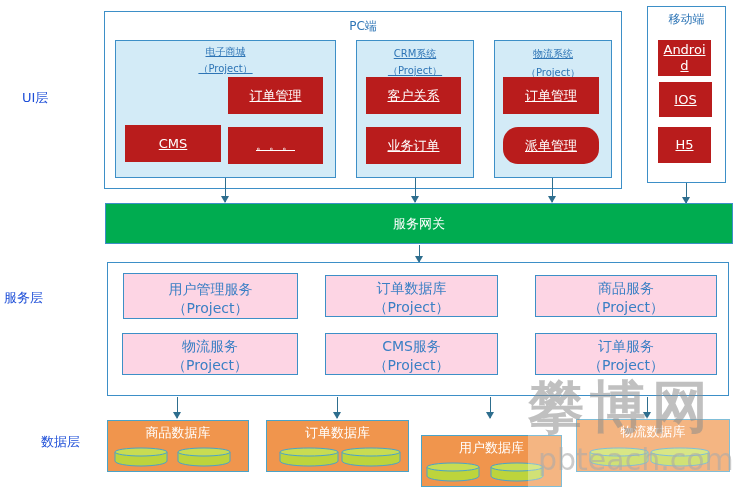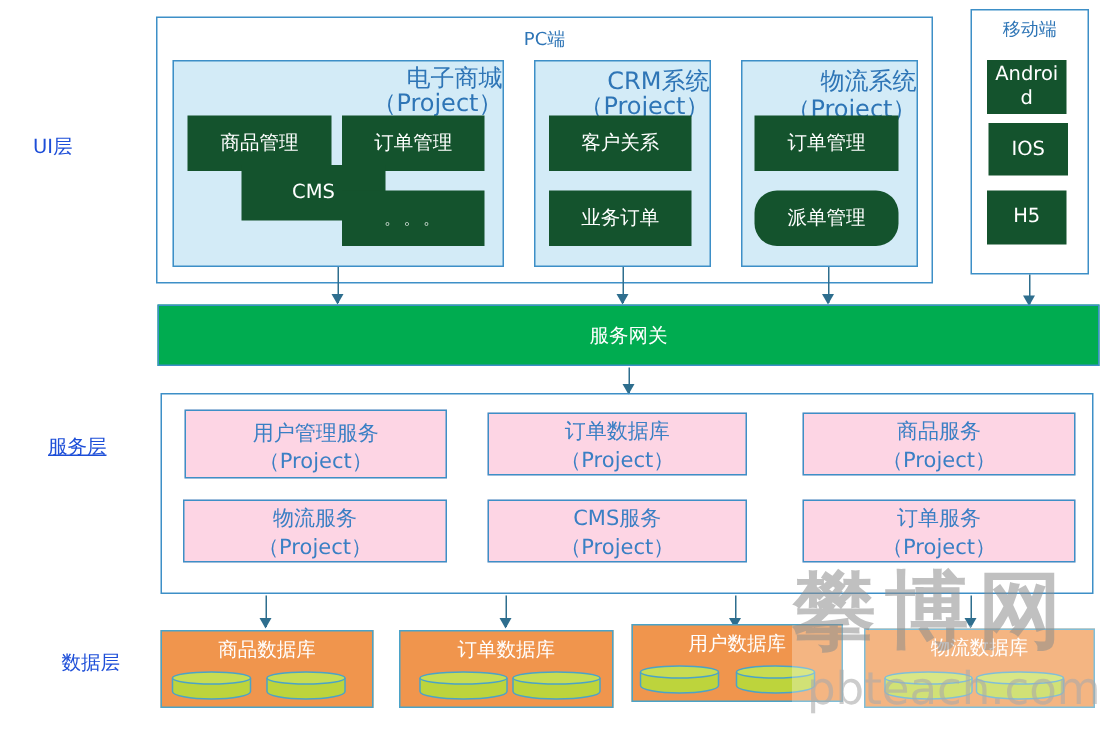--- a/index.html
+++ b/index.html
@@ -2,51 +2,50 @@
 <html><head>
 <meta charset="utf-8">
 <style>
   * { box-sizing: border-box; margin: 0; padding: 0; }
   html, body { width: 746px; height: 493px; background: #ffffff; overflow: hidden; }
   body { position: relative; font-family: "DejaVu Sans", "Liberation Sans", sans-serif; }
   .layer-label { position: absolute; font-size: 13px; color: #1d4ed8; }
   .frame { position: absolute; border: 1px solid #3d8fc7; background: #fff; }
   .frame-title { position: absolute; left: 0; right: 0; text-align: center; font-size: 12px; color: #2e75b6; }
   .proj { position: absolute; border: 1px solid #3d8fc7; background: #d3ebf7; }
-  .proj-title { position: absolute; left: 0; right: 0; text-align: right; font-size: 16px; color: #2e75b6; line-height: 15px; }
-  .mod { position: absolute; background: #14532d; color: #fff; font-size: 13px; display: flex; align-items: center; justify-content: center; text-align: center; line-height: 16px; }
+  .proj-title { position: absolute; left: 0; right: 0; text-align: center; font-size: 10px; color: #2e75b6; line-height: 15px; text-decoration: underline; }
+  .mod { position: absolute; background: #b91c1c; color: #fff; font-size: 13px; display: flex; align-items: center; justify-content: center; text-align: center; line-height: 16px; text-decoration: underline; }
   .gateway { position: absolute; left: 105px; top: 203px; width: 628px; height: 41px; background: #00ac50; border: 1px solid #3d8fc7; color: #fff; font-size: 13px; display: flex; align-items: center; justify-content: center; }
   .svc { position: absolute; border: 1px solid #3d8fc7; background: #fdd5e4; color: #3a7fc4; font-size: 14px; text-align: center; line-height: 19px; padding-top: 6px; }
   .db { position: absolute; background: #f0954d; border: 1px solid #4aa3c8; }
   .db-title { position: absolute; left: 0; right: 0; top: 3px; text-align: center; color: #fff; font-size: 13px; }
   .disk { position: absolute; width: 54px; height: 20px; }
   .arrow { position: absolute; width: 1px; background: #2e6e8e; }
   .arrow::after { content: ""; position: absolute; left: -4px; bottom: -1px; border-left: 4.5px solid transparent; border-right: 4.5px solid transparent; border-top: 7px solid #2e6e8e; }
   .watermark { position: absolute; left: 528px; top: 370px; width: 215px; height: 120px; pointer-events: none; }
   .wm-cn { position: absolute; left: 0; top: 0; font-size: 56px; color: rgba(140,140,140,0.55); font-family: "DejaVu Serif", serif; letter-spacing: 6px; font-weight: bold; }
   .wm-en { position: absolute; left: 10px; top: 72px; font-size: 30px; color: rgba(170,170,170,0.6); font-family: "DejaVu Sans", sans-serif; }
   .wm-veil { position: absolute; background: rgba(255,255,255,0.3); }
 </style>
 </head>
 <body>
 
 <div class="layer-label" style="left:22px;top:89px;">UI层</div>
-<div class="layer-label" style="left:32px;top:289px;text-decoration:underline;">服务层</div>
+<div class="layer-label" style="left:4px;top:289px;">服务层</div>
 <div class="layer-label" style="left:16px;top:433px;margin-left:25px;">数据层</div>
 
 <div class="frame" style="left:104px;top:11px;width:518px;height:178px;">
   <div class="frame-title" style="top:6px;">PC端</div>
 </div>
 
 <div class="proj" style="left:115px;top:40px;width:221px;height:138px;">
   <div class="proj-title" style="top:3px;">电子商城</div>
   <div class="proj-title" style="top:20px;">（Project）</div>
-  <div class="mod" style="left:9px;top:36px;width:96px;height:37px;">商品管理</div>
   <div class="mod" style="left:112px;top:36px;width:95px;height:37px;">订单管理</div>
-  <div class="mod" style="left:9px;top:69px;width:96px;height:37px;margin-left:36px;">CMS</div>
+  <div class="mod" style="left:9px;top:84px;width:96px;height:37px;">CMS</div>
   <div class="mod" style="left:112px;top:86px;width:95px;height:37px;font-size:11px;letter-spacing:2px;">。。。</div>
 </div>
 
 <div class="proj" style="left:356px;top:40px;width:118px;height:138px;">
   <div class="proj-title" style="top:5px;">CRM系统</div>
   <div class="proj-title" style="top:22px;">（Project）</div>
   <div class="mod" style="left:9px;top:36px;width:95px;height:37px;">客户关系</div>
   <div class="mod" style="left:9px;top:86px;width:95px;height:37px;">业务订单</div>
 </div>
 
@@ -120,21 +119,21 @@
   <div class="db-title">订单数据库</div>
   <svg class="disk" style="left:12px;top:26px;width:60px;" viewBox="0 0 60 20" preserveAspectRatio="none">
       <path d="M1 5 V14 A29 5 0 0 0 59 14 V5" fill="#bdd43c" stroke="#4aa3c8" stroke-width="1"></path>
       <ellipse cx="30" cy="5" rx="29" ry="4" fill="#c8dc52" stroke="#4aa3c8" stroke-width="1"></ellipse>
     </svg>
   <svg class="disk" style="left:74px;top:26px;width:60px;" viewBox="0 0 60 20" preserveAspectRatio="none">
       <path d="M1 5 V14 A29 5 0 0 0 59 14 V5" fill="#bdd43c" stroke="#4aa3c8" stroke-width="1"></path>
       <ellipse cx="30" cy="5" rx="29" ry="4" fill="#c8dc52" stroke="#4aa3c8" stroke-width="1"></ellipse>
     </svg>
 </div>
-<div class="db" style="left:421px;top:416px;width:141px;height:52px;padding-left:36px;">
+<div class="db" style="left:421px;top:435px;width:141px;height:52px;padding-left:36px;">
   <div class="db-title">用户数据库</div>
   <svg class="disk" style="left:4px;top:26px;" viewBox="0 0 54 20">
       <path d="M1 5 V14 A26 5 0 0 0 53 14 V5" fill="#bdd43c" stroke="#4aa3c8" stroke-width="1"></path>
       <ellipse cx="27" cy="5" rx="26" ry="4" fill="#c8dc52" stroke="#4aa3c8" stroke-width="1"></ellipse>
     </svg>
   <svg class="disk" style="left:68px;top:26px;" viewBox="0 0 54 20">
       <path d="M1 5 V14 A26 5 0 0 0 53 14 V5" fill="#bdd43c" stroke="#4aa3c8" stroke-width="1"></path>
       <ellipse cx="27" cy="5" rx="26" ry="4" fill="#c8dc52" stroke="#4aa3c8" stroke-width="1"></ellipse>
     </svg>
 </div>

